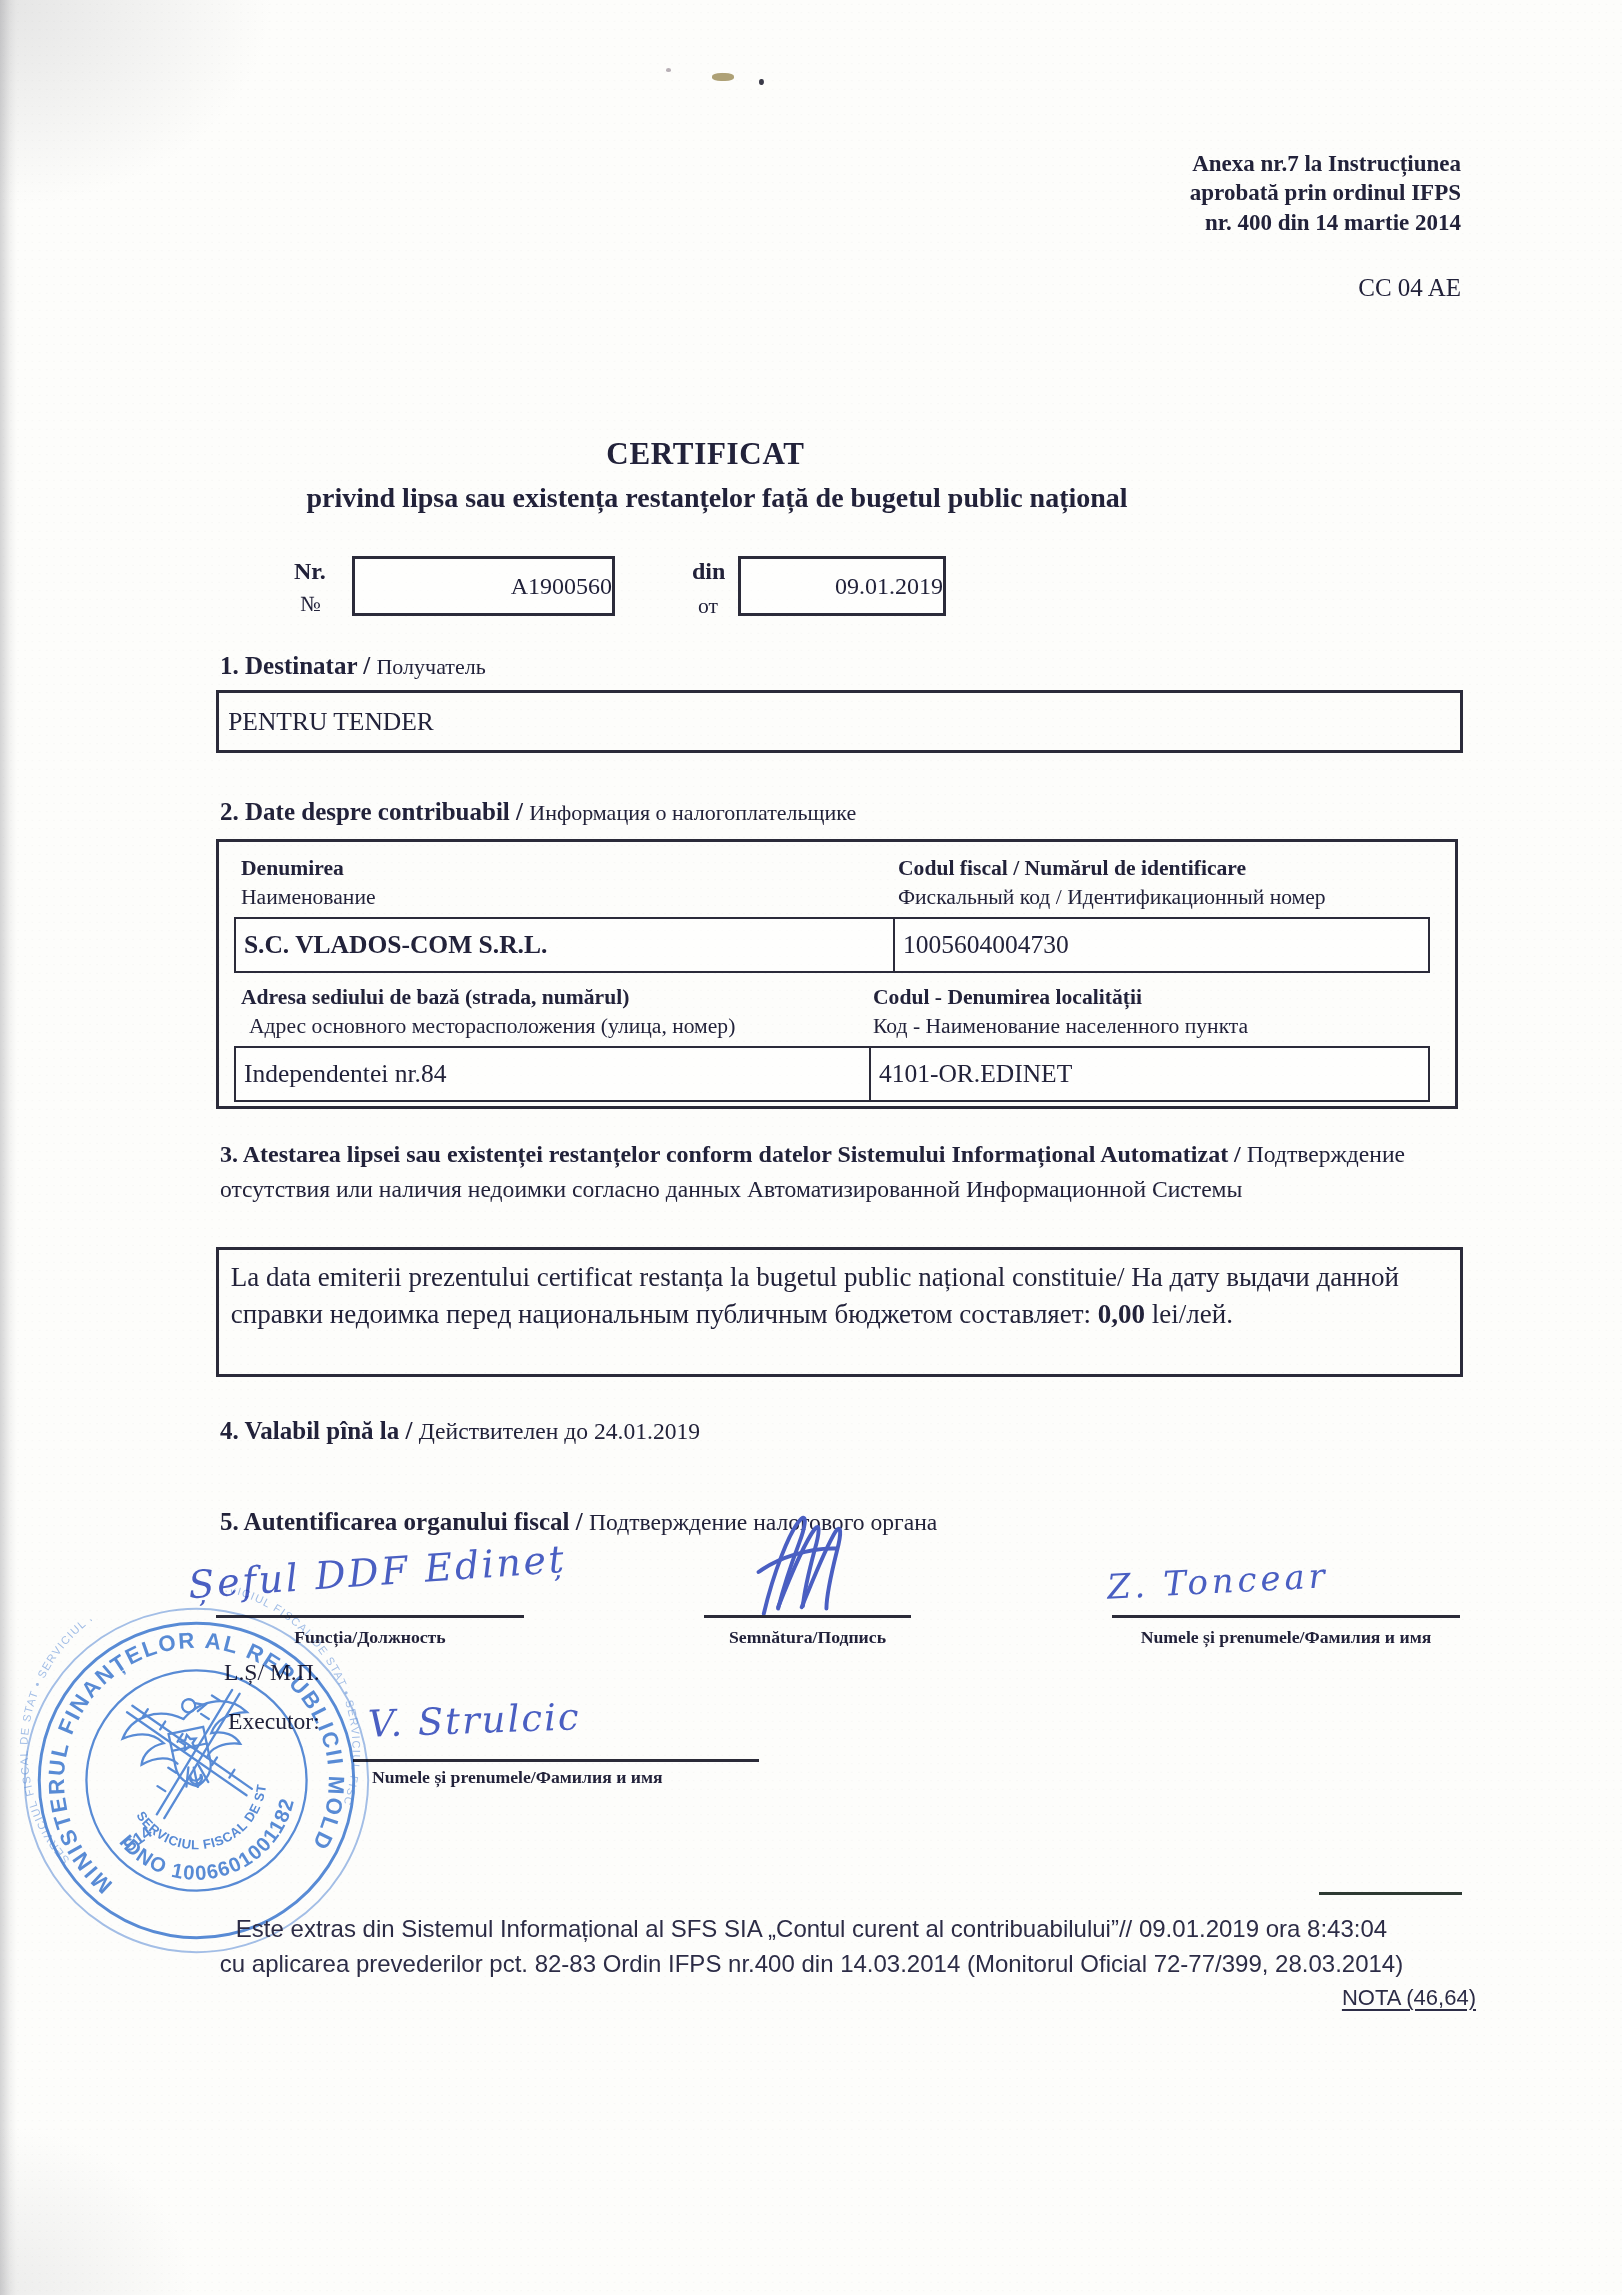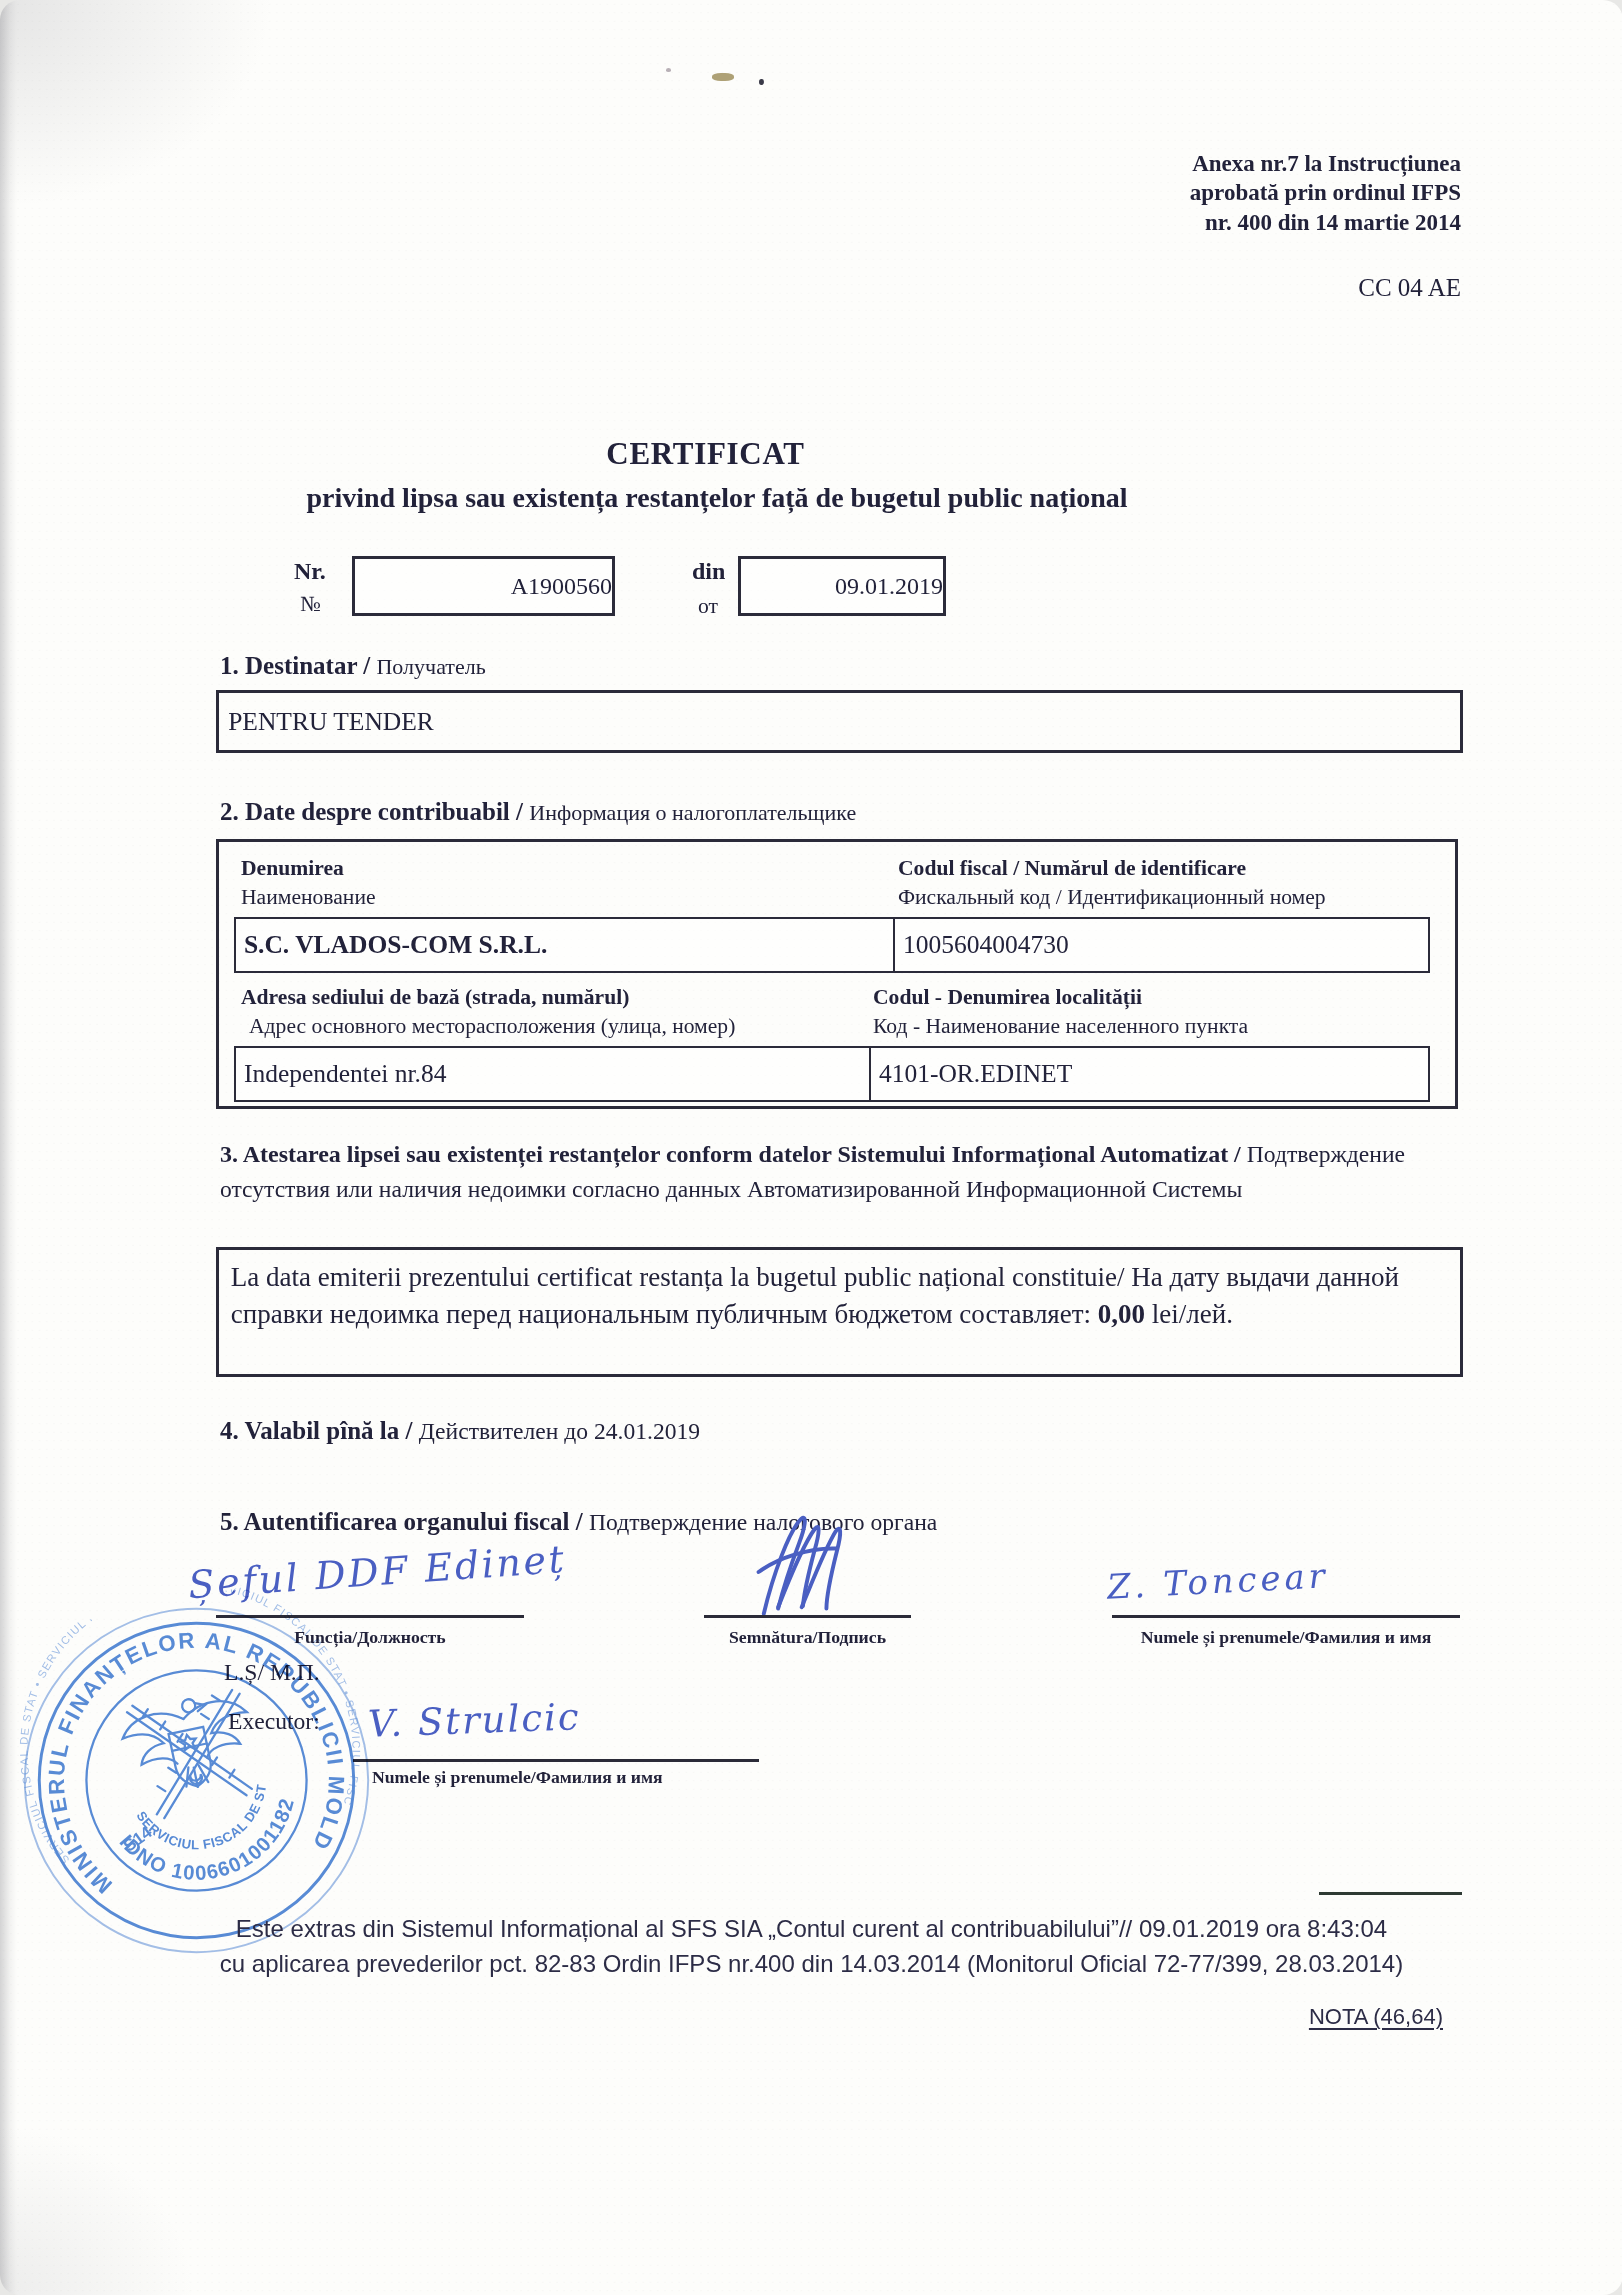--- a/index.html
+++ b/index.html
@@ -7,21 +7,20 @@
   .page {
     position: relative;
     width: 1623px; height: 2295px;
     margin: 0 auto;
     background: #fdfdfb;
     background-image: radial-gradient(rgba(95,95,115,0.045) 0.7px, transparent 0.9px);
     background-size: 7.2px 8.5px;
     font-family: "Liberation Serif", serif;
     color: #22223a;
     overflow: hidden;
-    border-radius: 20px;
   }
   .abs { position: absolute; }
   .bold { font-weight: bold; }
   .ru { font-weight: normal; }
 
   .scan-left-edge { left:0; top:0; width:17px; height:2295px;
     background: linear-gradient(to right, rgba(115,115,122,.30), rgba(150,150,155,.10) 60%, transparent); }
   .corner-shade-tl { left:0; top:0; width:275px; height:209px;
     background: radial-gradient(ellipse at 0% 0%, rgba(120,120,128,.18), transparent 70%); }
   .corner-shade-bl { left:0; bottom:0; width:196px; height:170px;
@@ -93,22 +92,22 @@
   .executor-label { left:228px; top:1708px; font-size:23.6px; }
   .exec-line { left:353px; top:1759px; width:406px; }
   .exec-name-label { left:372px; top:1767px; font-size:17.7px; font-weight:bold; }
 
   .stamp { left:17px; top:1601px; transform:rotate(-12deg); opacity:.92; mix-blend-mode:multiply; }
 
   .sep-line { left:1319px; top:1892px; width:143px; height:2.6px; background:#2e3a33; }
   .footer-line { left:0; width:1623px; text-align:center; font-family:"Liberation Sans", sans-serif; font-size:24px; color:#2c2c46; }
   .footer1 { top:1915px; }
   .footer2 { top:1950px; }
-  .nota { right:180px; top:1985px; font-family:"Liberation Sans", sans-serif; font-size:22px;
-    text-decoration:underline; text-decoration-thickness:2px; text-underline-offset:3.9px; color:#2c2c46;margin-top:19px; }
+  .nota { right:147px; top:1985px; font-family:"Liberation Sans", sans-serif; font-size:22px;
+    text-decoration:underline; text-decoration-thickness:2px; text-underline-offset:3.9px; color:#2c2c46; }
 </style>
 </head>
 <body>
 
 <div class="page">
 
   <div class="abs scan-left-edge"></div>
   <div class="abs corner-shade-tl"></div>
   <div class="abs corner-shade-bl"></div>
   <div class="abs speck" style="left:712px;top:73px;width:22px;height:7.9px;background:#9a8a55;opacity:.8;border-radius:40%;"></div>

